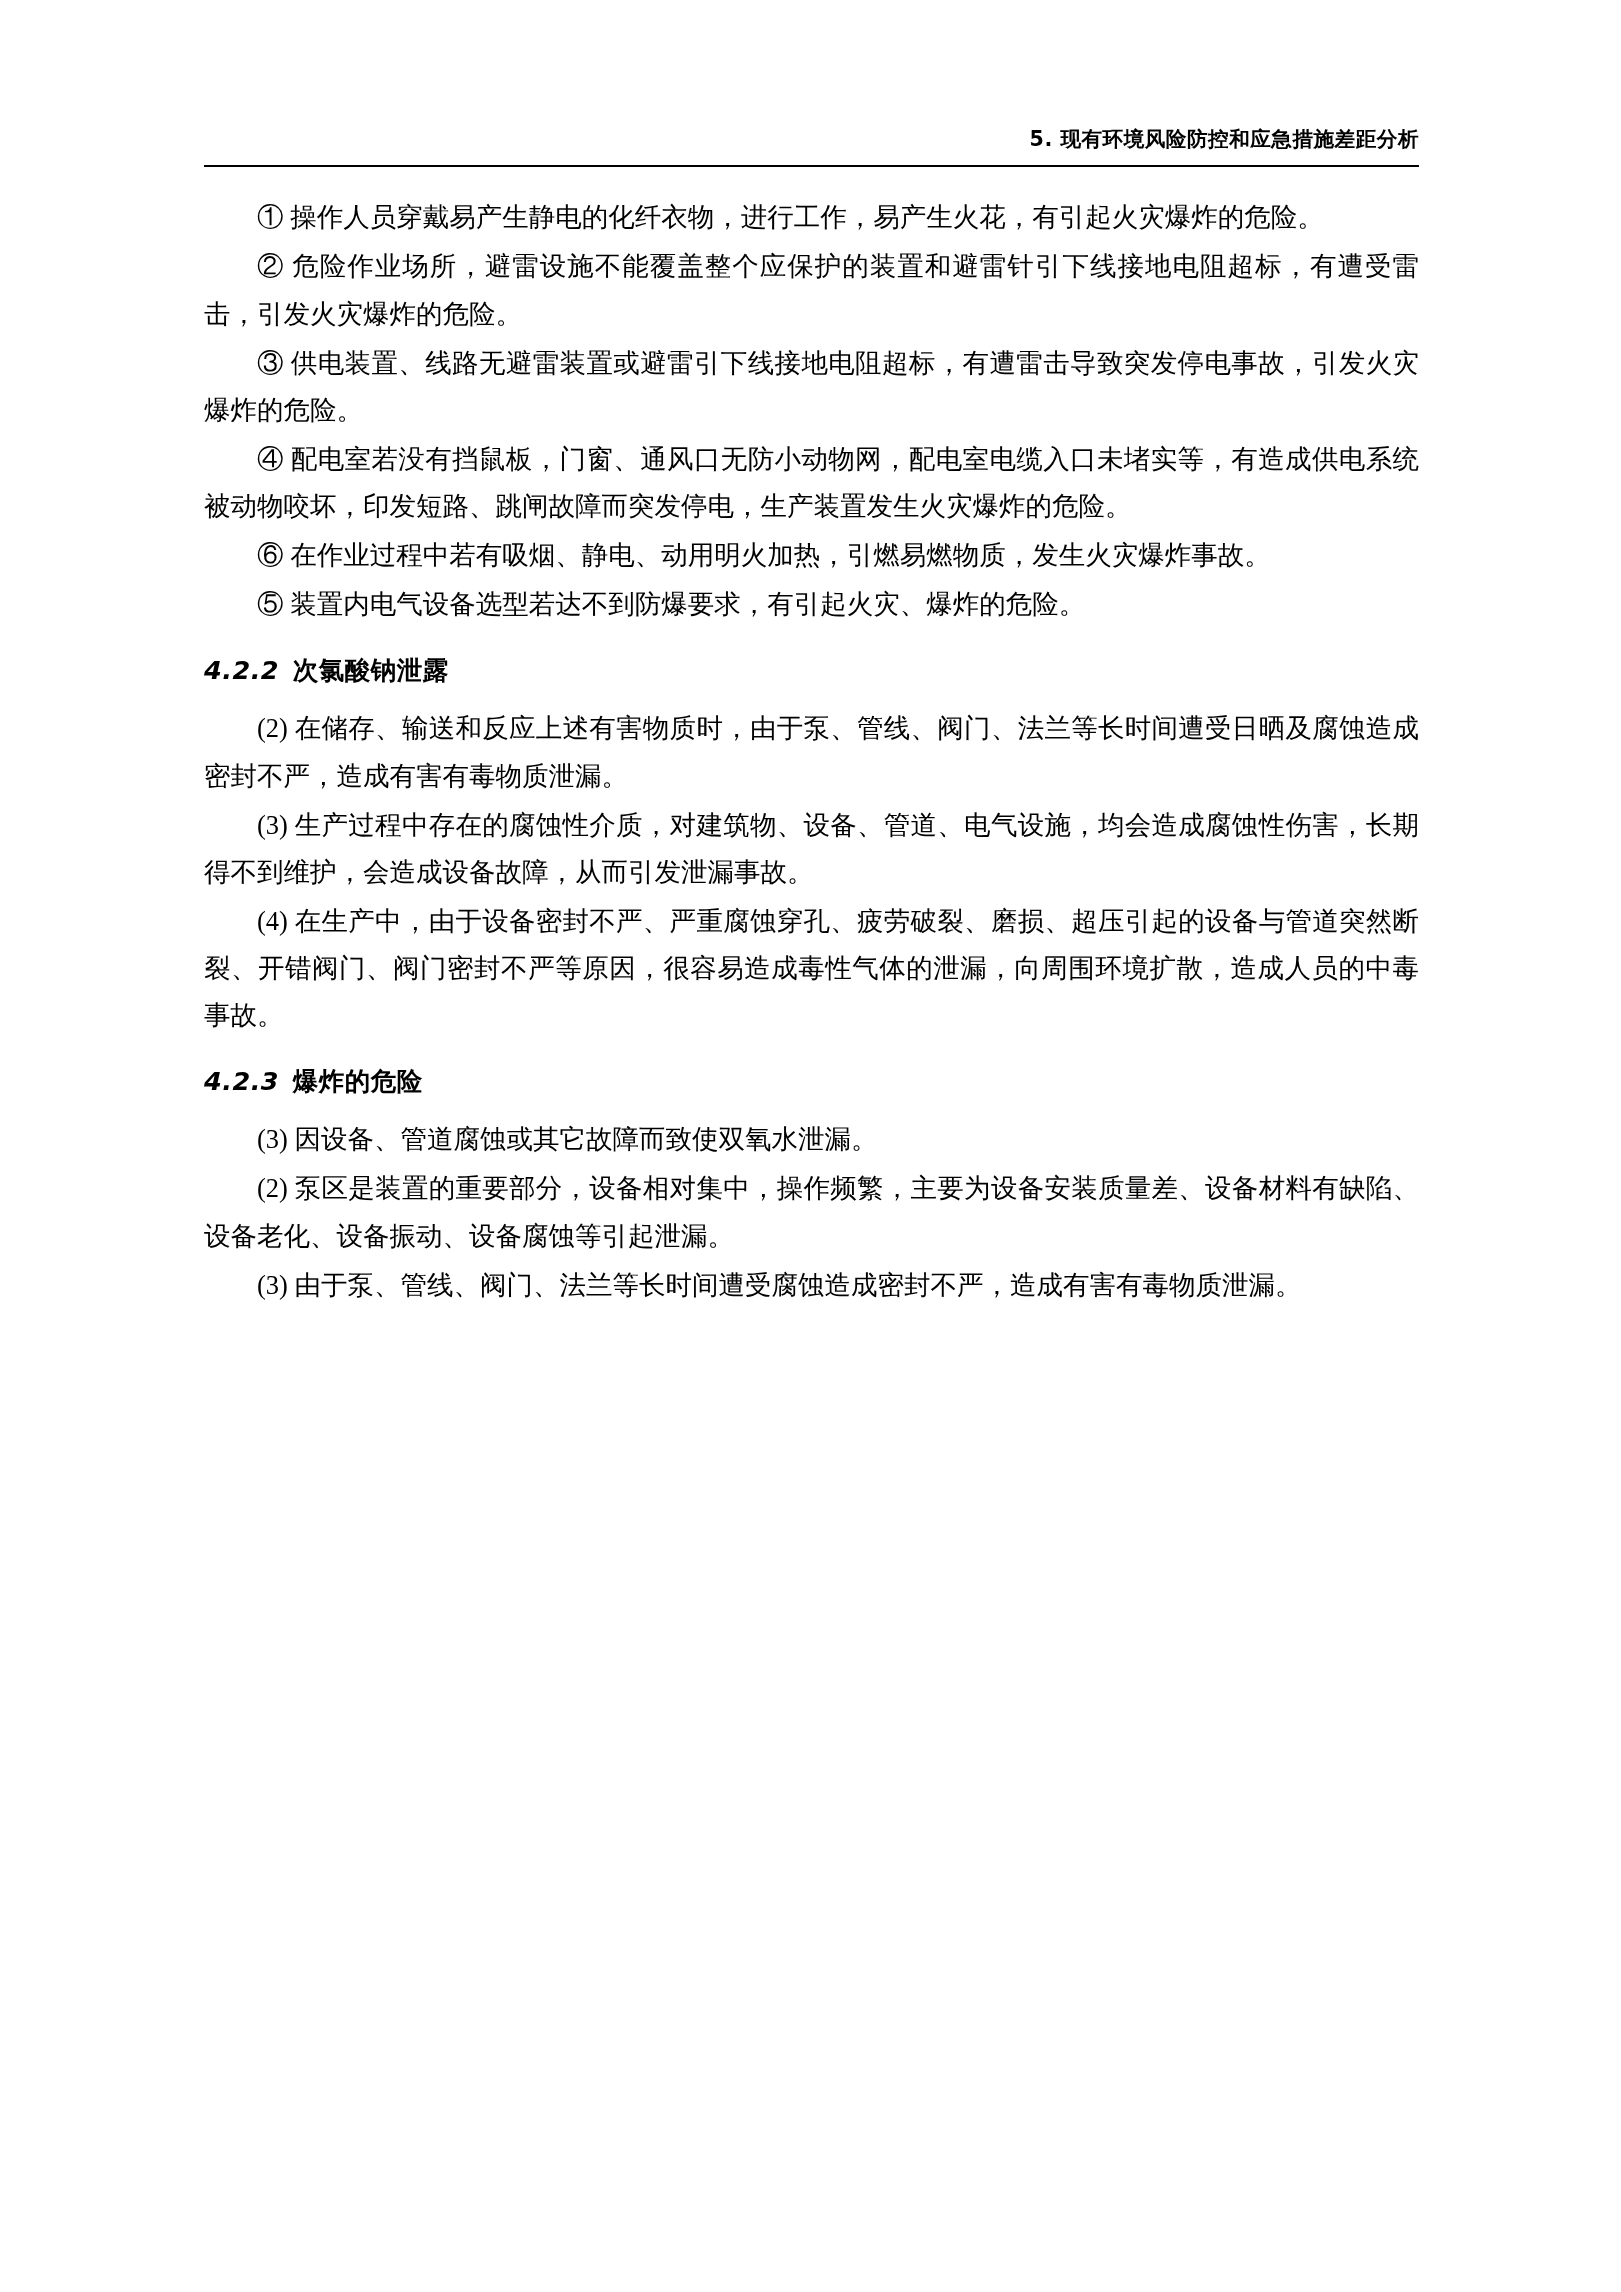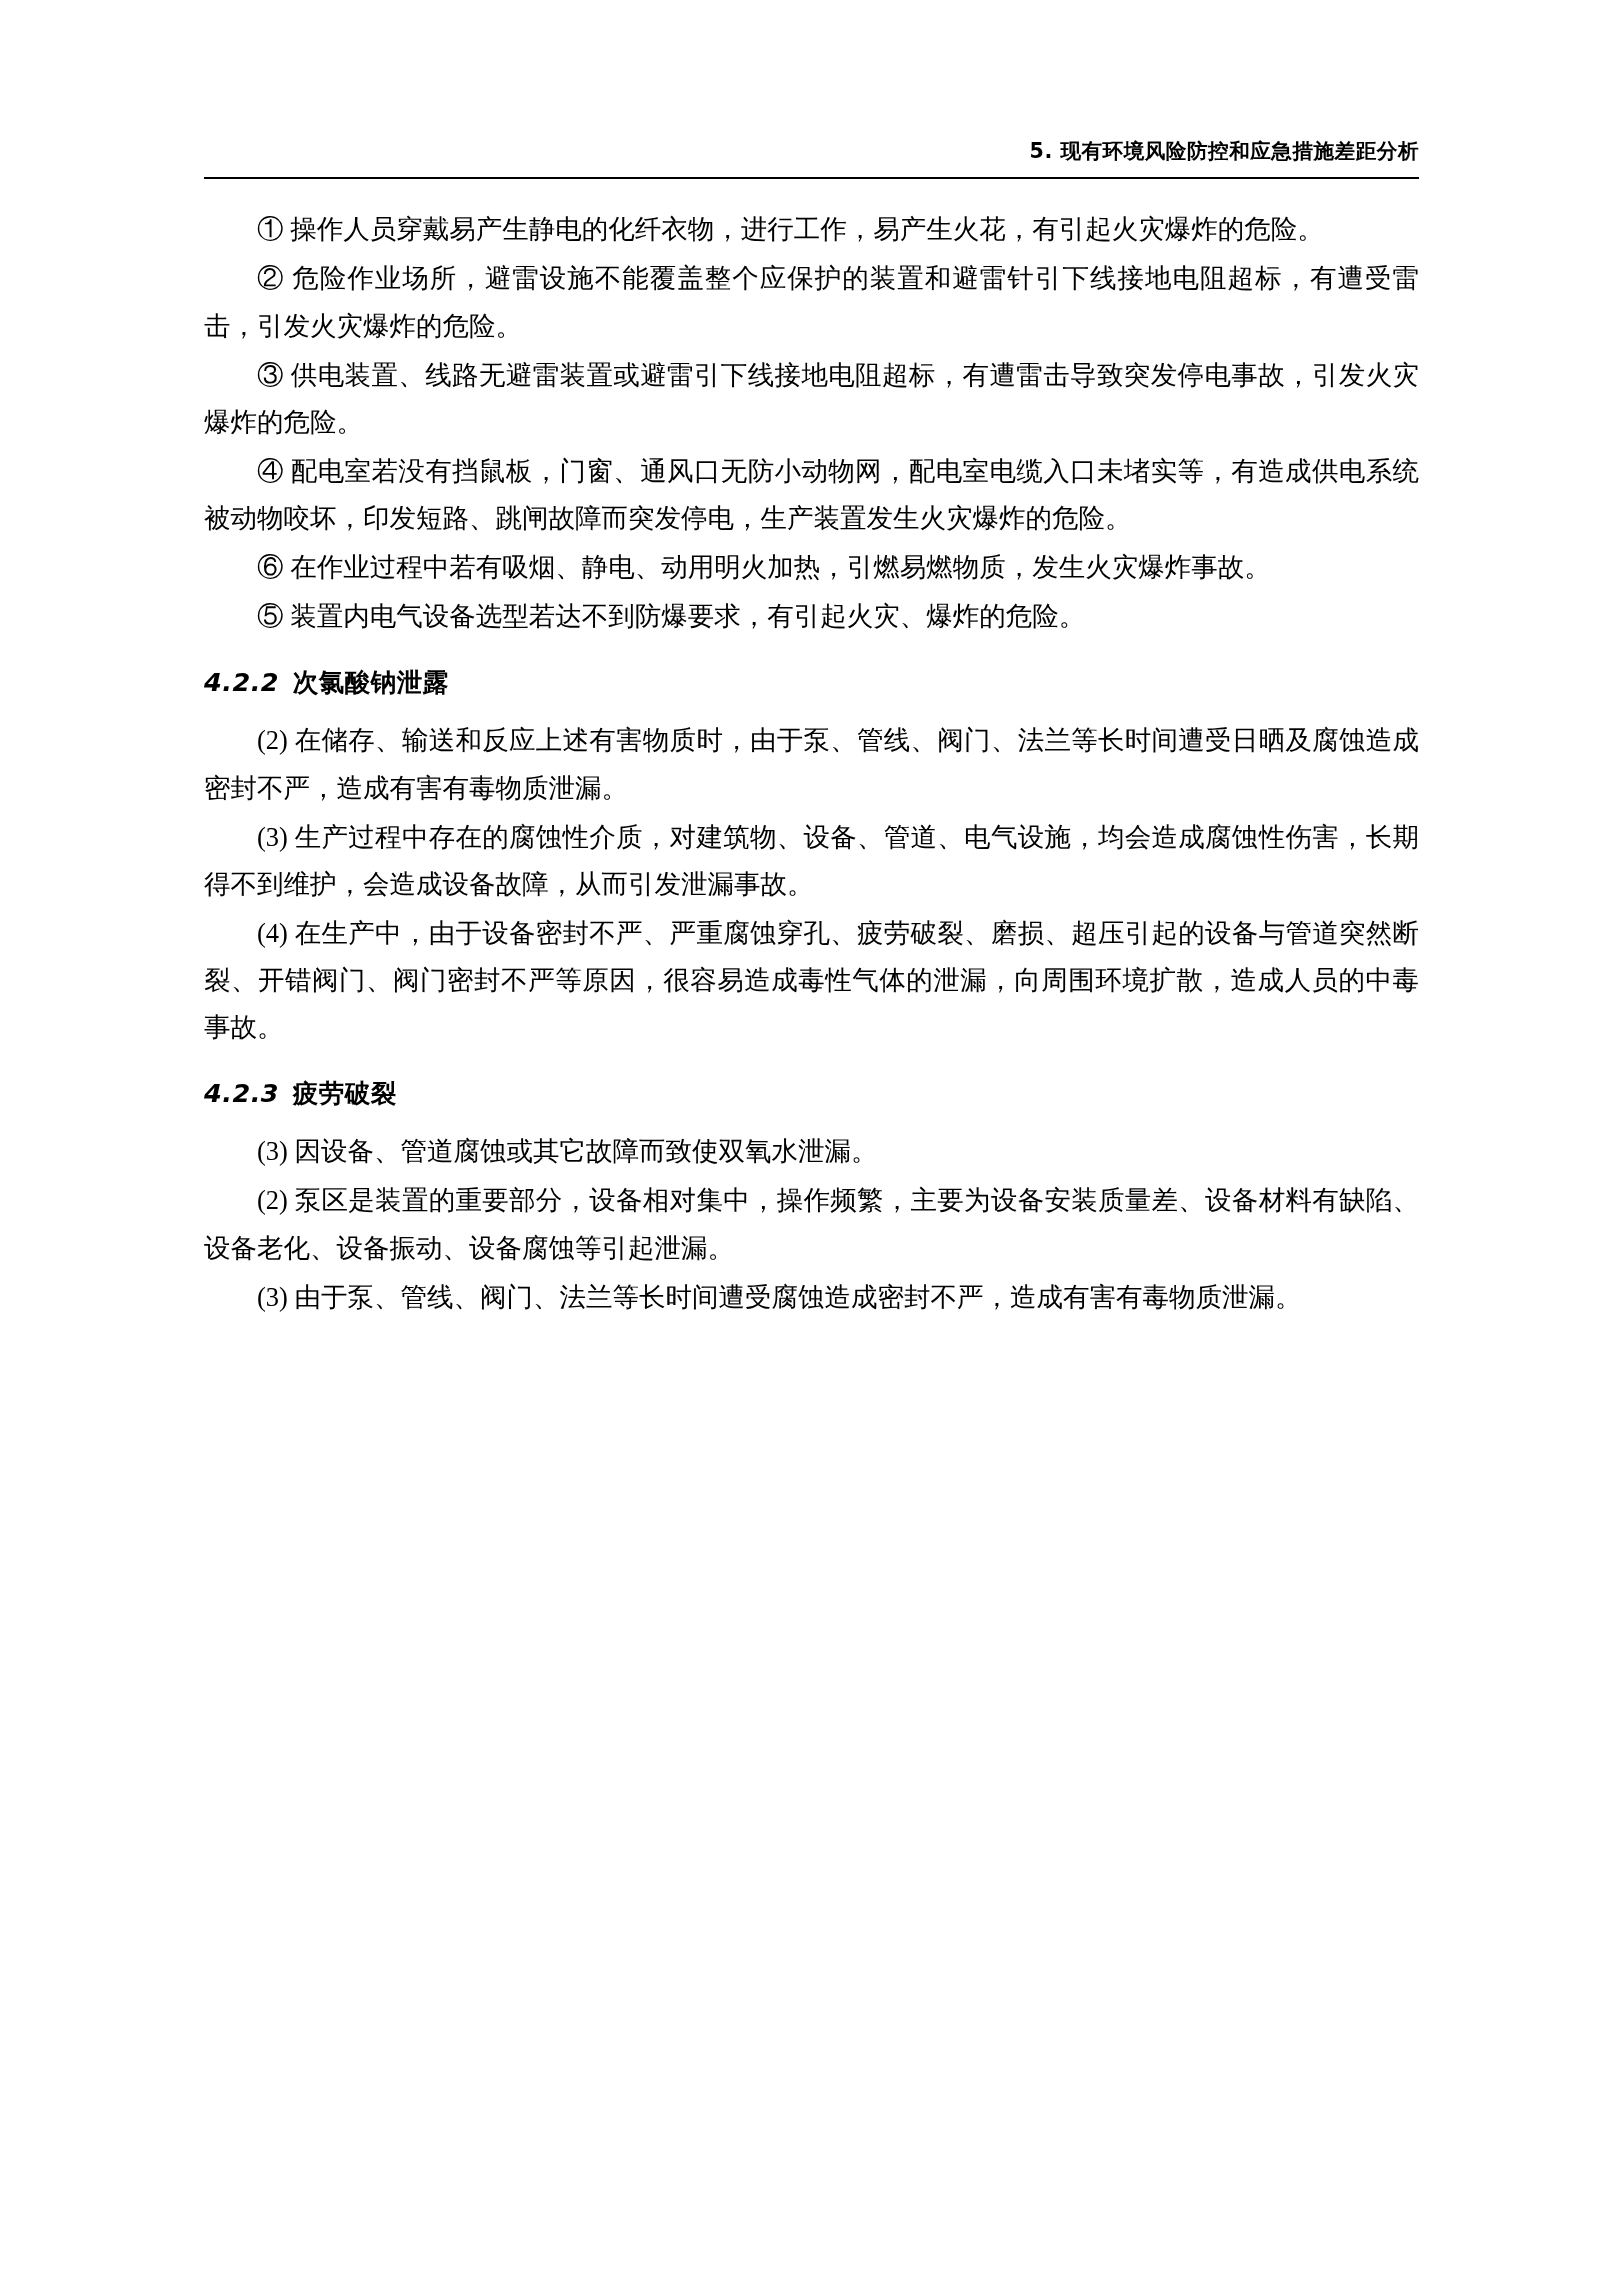--- a/index.html
+++ b/index.html
@@ -17,21 +17,21 @@
     height: 2293px;
     margin: 0 auto;
     background: #ffffff;
     box-sizing: border-box;
     padding: 0;
     overflow: hidden;
   }
   .page-inner {
     position: absolute;
     left: 204px;
-    top: 137px;
+    top: 125px;
     width: 1215px;
   }
   .header {
     text-align: right;
     font-size: 20.6px;
     font-family: "DejaVu Sans", "Liberation Sans", sans-serif;
     font-weight: 700;
     letter-spacing: 0.5px;
     color: #000;
     padding-bottom: 11.8px;
@@ -102,21 +102,21 @@
 
       <h2 class="heading">
         <span class="num">4.2.2</span><span>次氯酸钠泄露</span>
       </h2>
 
       <p class="para">(2) 在储存、输送和反应上述有害物质时，由于泵、管线、阀门、法兰等长时间遭受日晒及腐蚀造成密封不严，造成有害有毒物质泄漏。</p>
       <p class="para">(3) 生产过程中存在的腐蚀性介质，对建筑物、设备、管道、电气设施，均会造成腐蚀性伤害，长期得不到维护，会造成设备故障，从而引发泄漏事故。</p>
       <p class="para">(4) 在生产中，由于设备密封不严、严重腐蚀穿孔、疲劳破裂、磨损、超压引起的设备与管道突然断裂、开错阀门、阀门密封不严等原因，很容易造成毒性气体的泄漏，向周围环境扩散，造成人员的中毒事故。</p>
 
       <h2 class="heading">
-        <span class="num">4.2.3</span><span>疲劳破裂</span>
+        <span class="num">4.2.3</span><span>爆炸的危险</span>
       </h2>
 
       <p class="para">(3) 因设备、管道腐蚀或其它故障而致使双氧水泄漏。</p>
       <p class="para">(2) 泵区是装置的重要部分，设备相对集中，操作频繁，主要为设备安装质量差、设备材料有缺陷、设备老化、设备振动、设备腐蚀等引起泄漏。</p>
       <p class="para">(3) 由于泵、管线、阀门、法兰等长时间遭受腐蚀造成密封不严，造成有害有毒物质泄漏。</p>
 
     </div>
   </div>
 
 </div>

